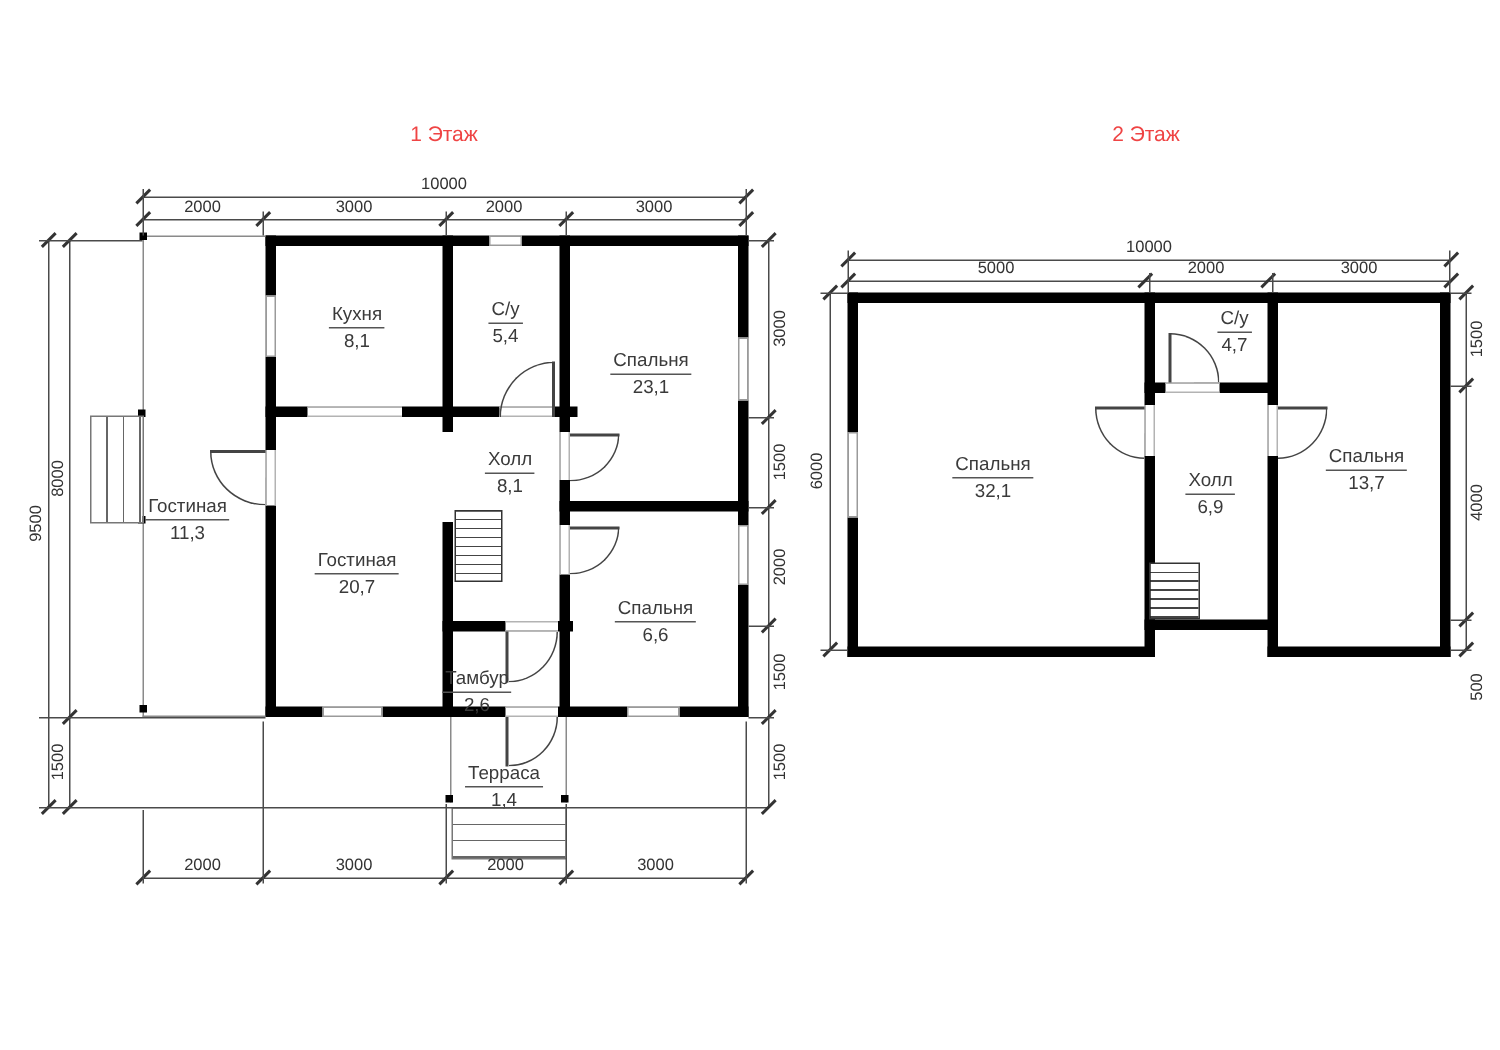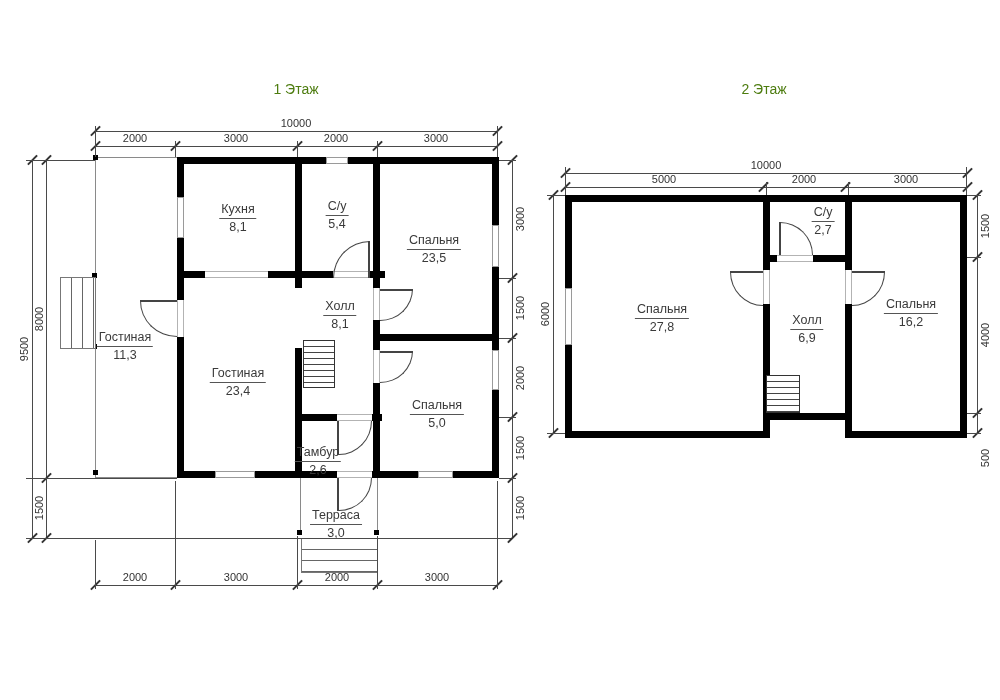--- a/index.html
+++ b/index.html
@@ -7,21 +7,21 @@
           font-family:"Liberation Sans","DejaVu Sans",sans-serif;}
   .wall{position:absolute;background:#000;}
   .window{position:absolute;background:#fff;border:1px solid #9a9a9a;box-sizing:border-box;}
   .thresh{position:absolute;background:#fff;border-top:1px solid #b3b3b3;border-bottom:1px solid #b3b3b3;box-sizing:border-box;}
   .thresh-v{position:absolute;background:#fff;border-left:1px solid #b3b3b3;border-right:1px solid #b3b3b3;box-sizing:border-box;}
   .tline{position:absolute;background:#8a8a8a;}
   .dim{position:absolute;background:#4a4a4a;}
   .tick{position:absolute;width:13px;height:2px;background:#333;transform:rotate(-45deg);}
   .dimlabel-h{position:absolute;font-size:11px;color:#333;transform:translateX(-50%);white-space:nowrap;}
   .dimlabel-v{position:absolute;font-size:11px;color:#333;transform:translate(-50%,-50%) rotate(-90deg);white-space:nowrap;}
-  .plan-title{position:absolute;font-size:14px;color:#4d7c0f;transform:translateX(-50%);white-space:nowrap;}
+  .plan-title{position:absolute;font-size:14px;color:#ef4444;transform:translateX(-50%);white-space:nowrap;}
   .room-label{position:absolute;transform:translateX(-50%);text-align:center;font-size:12.5px;color:#3a3a3a;line-height:1.2;}
   .room-label .rname{display:block;border-bottom:1px solid #555;padding:0 2px 1px;white-space:nowrap;}
   .room-label .rarea{display:block;padding-top:1px;}
   .arc{position:absolute;box-sizing:border-box;}
   .arc-tl{border-top:1px solid #444;border-left:1px solid #444;border-top-left-radius:100% 100%;}
   .arc-tr{border-top:1px solid #444;border-right:1px solid #444;border-top-right-radius:100% 100%;}
   .arc-bl{border-bottom:1px solid #444;border-left:1px solid #444;border-bottom-left-radius:100% 100%;}
   .arc-br{border-bottom:1px solid #444;border-right:1px solid #444;border-bottom-right-radius:100% 100%;}
   .leaf{position:absolute;background:#444;}
   .stairs{position:absolute;border:1px solid #333;box-sizing:border-box;
@@ -105,41 +105,41 @@
     <div class="room-label" style="left:238px;top:202px">
       <span class="rname">Кухня</span>
       <span class="rarea">8,1</span>
       </div>
     <div class="room-label" style="left:337px;top:199px">
       <span class="rname">С/у</span>
       <span class="rarea">5,4</span>
       </div>
     <div class="room-label" style="left:434px;top:233px">
       <span class="rname">Спальня</span>
-      <span class="rarea">23,5</span>
+      <span class="rarea">23,1</span>
       </div>
     <div class="room-label" style="left:340px;top:299px">
       <span class="rname">Холл</span>
       <span class="rarea">8,1</span>
       </div>
     <div class="room-label" style="left:238px;top:366px">
       <span class="rname">Гостиная</span>
-      <span class="rarea">23,4</span>
+      <span class="rarea">20,7</span>
       </div>
     <div class="room-label" style="left:437px;top:398px">
       <span class="rname">Спальня</span>
-      <span class="rarea">5,0</span>
+      <span class="rarea">6,6</span>
       </div>
     <div class="room-label" style="left:318px;top:445px">
       <span class="rname">Тамбур</span>
       <span class="rarea">2,6</span>
       </div>
     <div class="room-label" style="left:336px;top:508px">
       <span class="rname">Терраса</span>
-      <span class="rarea">3,0</span>
+      <span class="rarea">1,4</span>
       </div>
 
     <div class="dim" style="left:95px;top:131px;width:402px;height:1px"></div>
     <div class="dim" style="left:95px;top:146px;width:402px;height:1px"></div>
     <div class="dimlabel-h" style="left:296px;top:117px">10000</div>
     <div class="dimlabel-h" style="left:135px;top:132px">2000</div>
     <div class="dimlabel-h" style="left:236px;top:132px">3000</div>
     <div class="dimlabel-h" style="left:336px;top:132px">2000</div>
     <div class="dimlabel-h" style="left:436px;top:132px">3000</div>
     <div class="tick" style="left:89px;top:130px"></div>
@@ -227,33 +227,33 @@
     <div class="arc arc-tr" style="left:780px;top:222px;width:33px;height:33px"></div>
     <div class="leaf" style="left:730px;top:271px;width:33px;height:2px"></div>
     <div class="arc arc-bl" style="left:730px;top:272px;width:33px;height:34px"></div>
     <div class="leaf" style="left:852px;top:271px;width:33px;height:2px"></div>
     <div class="arc arc-br" style="left:852px;top:272px;width:33px;height:34px"></div>
 
     <div class="stairs" style="left:766px;top:375px;width:34px;height:38px"></div>
 
     <div class="room-label" style="left:662px;top:302px">
       <span class="rname">Спальня</span>
-      <span class="rarea">27,8</span>
+      <span class="rarea">32,1</span>
       </div>
     <div class="room-label" style="left:823px;top:205px">
       <span class="rname">С/у</span>
-      <span class="rarea">2,7</span>
+      <span class="rarea">4,7</span>
       </div>
     <div class="room-label" style="left:807px;top:313px">
       <span class="rname">Холл</span>
       <span class="rarea">6,9</span>
       </div>
     <div class="room-label" style="left:911px;top:297px">
       <span class="rname">Спальня</span>
-      <span class="rarea">16,2</span>
+      <span class="rarea">13,7</span>
       </div>
 
     <div class="dim" style="left:565px;top:173px;width:402px;height:1px"></div>
     <div class="dim" style="left:565px;top:187px;width:402px;height:1px"></div>
     <div class="dimlabel-h" style="left:766px;top:159px">10000</div>
     <div class="dimlabel-h" style="left:664px;top:173px">5000</div>
     <div class="dimlabel-h" style="left:804px;top:173px">2000</div>
     <div class="dimlabel-h" style="left:906px;top:173px">3000</div>
     <div class="tick" style="left:559px;top:172px"></div>
     <div class="tick" style="left:961px;top:172px"></div>

